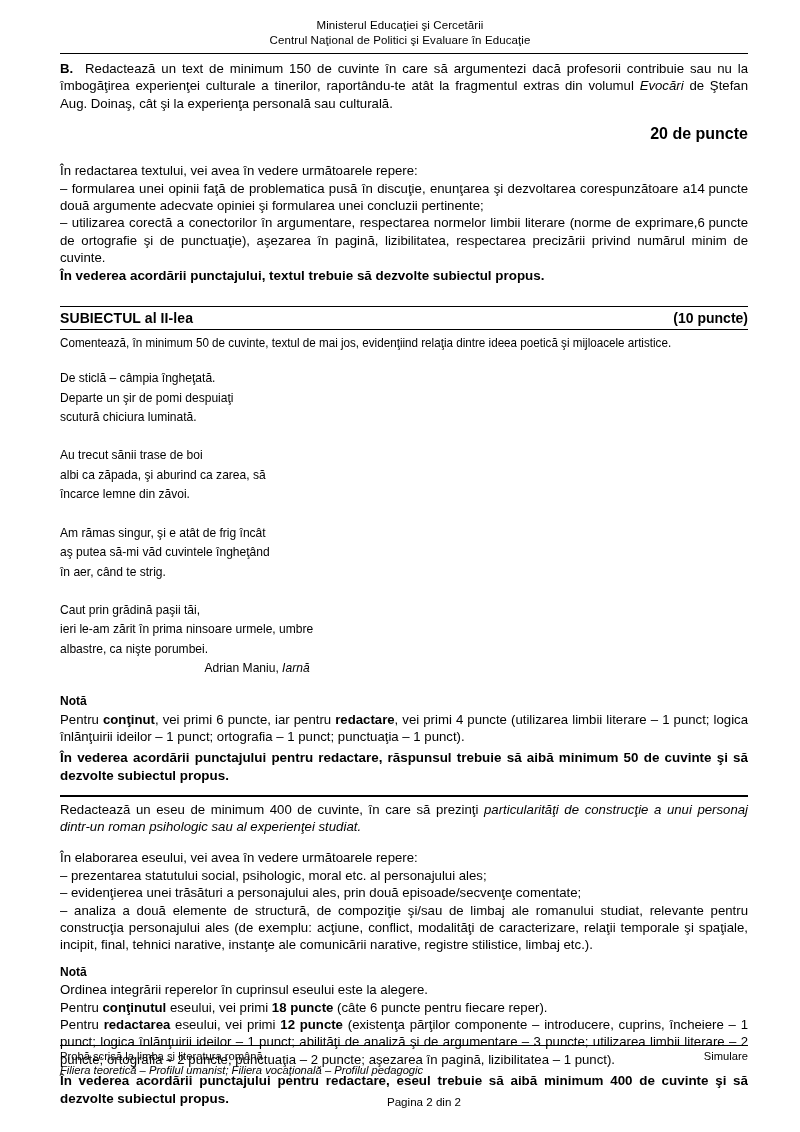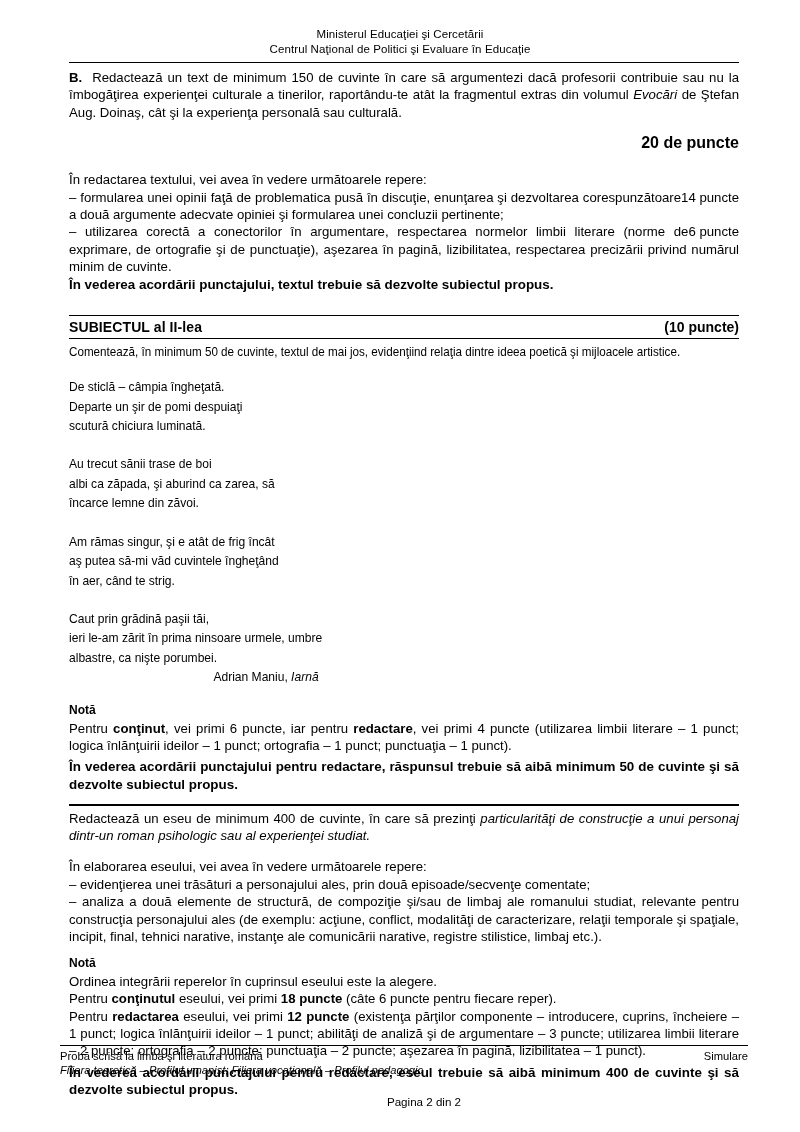--- a/index.html
+++ b/index.html
@@ -13,21 +13,21 @@
     font-family: "Liberation Sans", sans-serif;
     color: #000000;
     position: relative;
     overflow: hidden;
   }
   .page {
     position: relative;
     width: 800px;
     height: 1132px;
     box-sizing: border-box;
-    padding: 9px;
+    padding: 0;
   }
   .masthead {
     text-align: center;
     font-size: 11.5px;
     line-height: 14.5px;
     padding-top: 18px;
     letter-spacing: 0.1px;
   }
   .content {
     margin: 0 52px 0 60px;
@@ -227,20 +227,21 @@
 
     <hr class="rule">
     <hr class="rule">
 
     <div style="height:4px"></div>
     <div class="body-para"><span>Redactează un eseu de minimum 400 de cuvinte, în care să prezinţi</span> <span class="ital">particularităţi de construcţie a unui personaj dintr-un roman psihologic sau al experienţei studiat.</span></div>
 
     <div class="gap-14"></div>
 
     <div class="body-para">În elaborarea eseului, vei avea în vedere următoarele repere:</div>
+    <div class="body-para">– prezentarea statutului social, psihologic, moral etc. al personajului ales;</div>
     <div class="body-para">– evidenţierea unei trăsături a personajului ales, prin două episoade/secvenţe comentate;</div>
     <div class="body-para">– analiza a două elemente de structură, de compoziţie şi/sau de limbaj ale romanului studiat, relevante pentru construcţia personajului ales (de exemplu: acţiune, conflict, modalităţi de caracterizare, relaţii temporale şi spaţiale, incipit, final, tehnici narative, instanţe ale comunicării narative, registre stilistice, limbaj etc.).</div>
 
     <div class="gap-10"></div>
 
     <div class="nota-title bold">Notă</div>
     <div class="body-para">Ordinea integrării reperelor în cuprinsul eseului este la alegere.</div>
 
     <div class="body-para"><span>Pentru</span> <span class="bold">conţinutul</span> <span>eseului, vei primi</span> <span class="bold">18 puncte</span> <span>(câte 6 puncte pentru fiecare reper).</span></div>
 

